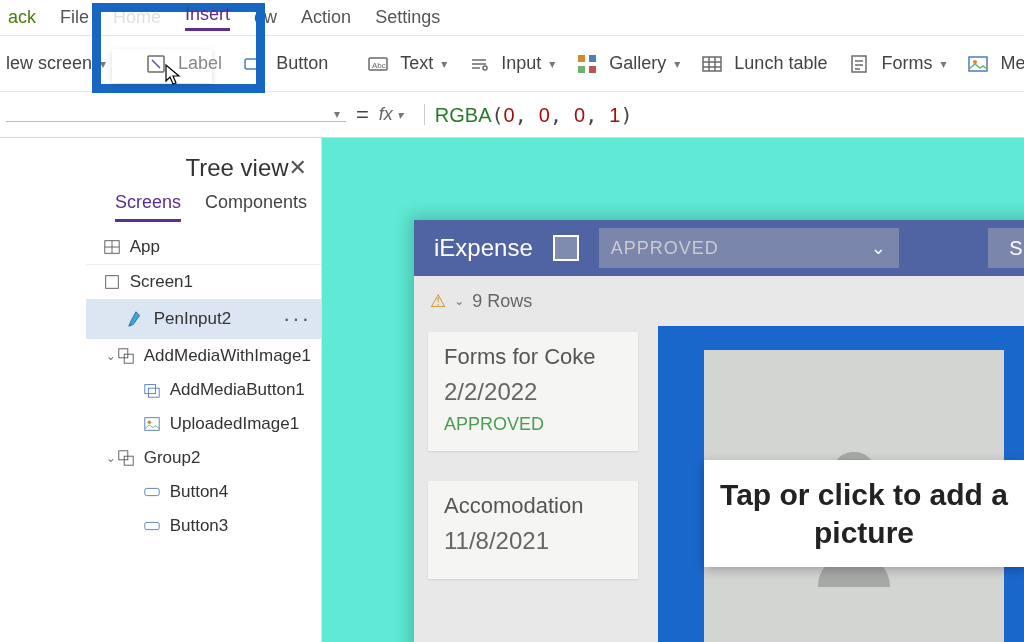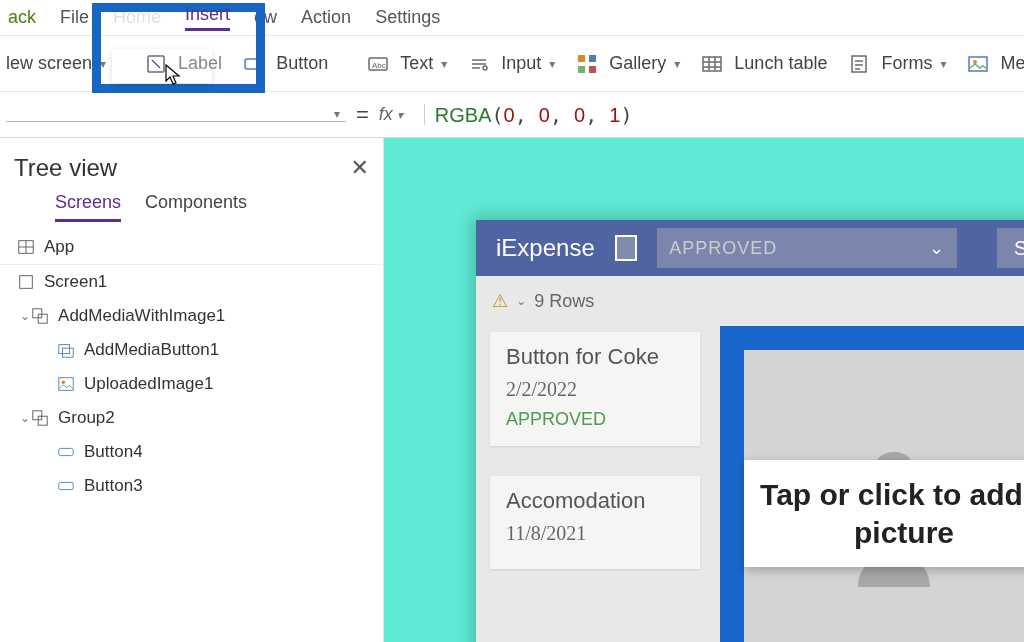--- a/index.html
+++ b/index.html
@@ -28,21 +28,21 @@
 .formulabar .eq { font-size: 22px; }
 .formulabar .fx { font-style: italic; color: #666; width: 46px; border-right: 1px solid #ccc; display: flex; align-items: center; gap: 4px; }
 .formulabar .code { font-family: Consolas, monospace; font-size: 20px; }
 .code .fn { color: #2a7a2a; }
 .code .num { color: #a30e0e; }
 
 
 .main { display: flex; height: calc(642px - 36px - 56px - 46px); }
 
 
-.tree { width: 384px; border-right: 1px solid #e0e0e0; display: flex; flex-direction: column; padding-top: 10px; }
+.tree { width: 322px; border-right: 1px solid #e0e0e0; display: flex; flex-direction: column; padding-top: 10px; align-items: flex-end; }
 .tree-head { display: flex; align-items: center; justify-content: space-between; padding: 6px 14px 10px; }
 .tree-title { font-size: 24px; color: #333; }
 .tree-close { font-size: 22px; color: #555; cursor: pointer; }
 .tree-tabs { display: flex; gap: 24px; padding: 0 14px 8px; font-size: 18px; color: #444; margin-left: 41px; }
 .tree-tabs .active { color: #5b2e91; border-bottom: 3px solid #5b2e91; padding-bottom: 6px; }
 .tree-search { margin: 2px 8px 10px; border: 2px solid #222; display: flex; align-items: center; padding: 8px 10px; gap: 10px; font-size: 18px; color: #666; }
 .tree-search svg { width: 18px; height: 18px; stroke: #666; fill: none; stroke-width: 2; }
 .tree-nodes { font-size: 17px; color: #333; }
 .tree-node { display: flex; align-items: center; padding: 7px 10px; cursor: pointer; }
 .tree-node.selected { background: #dce6f2; }
@@ -58,21 +58,21 @@
 .app-title { font-size: 24px; }
 .app-chk { width: 26px; height: 26px; border: 2px solid #fff; background: #7f8cb0; }
 .app-drop { flex: 0 0 300px; background: #7a86ab; color: #ccc; display: flex; align-items: center; justify-content: space-between; padding: 0 12px; height: 40px; font-size: 18px; letter-spacing: 1px; }
 .app-s { width: 56px; height: 40px; background: #7a86ab; color: #fff; display: flex; align-items: center; justify-content: center; font-size: 20px; }
 .warn-row { display: flex; align-items: center; gap: 8px; padding: 14px 16px; color: #666; font-size: 18px; }
 .warn-row .warn { color: #c88d1a; }
 .content-row { display: flex; gap: 20px; padding: 0 14px; }
 .cards { flex: 0 0 210px; display: flex; flex-direction: column; gap: 30px; padding-top: 6px; }
 .card { background: #f5f5f3; box-shadow: 0 1px 2px rgba(0,0,0,0.1); padding: 12px 16px 16px; }
 .card .c-title { font-size: 22px; color: #555; margin-bottom: 8px; white-space: nowrap; overflow: hidden; }
-.card .c-date { font-size: 20px; color: #666; margin-bottom: 8px; font-family: Liberation Serif, serif; }
+.card .c-date { font-size: 24px; color: #666; margin-bottom: 8px; }
 .card .c-status { font-size: 18px; color: #4c9c52; }
 .blue-panel { flex: 1; background: #1a67cc; padding: 24px; }
 .pic-slot { width: 300px; height: 330px; background: #d3d5d3; margin: 0 auto; position: relative; }
 .pic-bg-shape { position: absolute; inset: 0; display: flex; align-items: center; justify-content: center; }
 .pic-bg-shape svg { width: 60%; height: 60%; fill: #a7a9a7; }
 .pic-label-strip { position: absolute; left: 0; right: -20px; top: 110px; background: #fff; padding: 16px 12px; font-size: 30px; font-weight: 600; color: #222; text-align: center; line-height: 1.25; box-shadow: 0 3px 10px rgba(0,0,0,0.25); }
 </style>
 </head>
 <body>
 
@@ -218,20 +218,30 @@
         <span>App</span>
       </div>
       <div class="tree-node" style="border-top:1px solid #eee">
         <span class="spacer" style="width:6px"></span>
         <span class="ti">
             <svg viewBox="0 0 20 20" stroke="#555" fill="none">
               <rect x="3" y="3" width="14" height="14"></rect>
             </svg>
           </span>
         <span>Screen1</span>
+      </div>
+      <div class="tree-node selected">
+        <span class="spacer" style="width:30px"></span>
+        <span class="ti">
+            <svg viewBox="0 0 20 20">
+              <path d="M10 2l4 4-7 10-5 2 2-5z" fill="#3aa9d4" stroke="#1e6e8c"></path>
+            </svg>
+          </span>
+        <span>PenInput2</span>
+        <span class="more">···</span>
       </div>
       <div class="tree-node">
         <span class="spacer" style="width:10px"></span>
           <span class="chev">⌄</span>
         <span class="ti">
             <svg viewBox="0 0 20 20" stroke="#555" fill="none">
               <rect x="2" y="2" width="10" height="10"></rect>
               <rect x="8" y="8" width="10" height="10"></rect>
             </svg>
           </span>
@@ -303,21 +313,21 @@
         <div class="app-s">S</div>
       </div>
       <div class="warn-row">
         <span class="warn">⚠</span>
         <span class="chev">⌄</span>
         <span>9 Rows</span>
       </div>
       <div class="content-row">
         <div class="cards">
           <div class="card">
-            <div class="c-title">Button for Coke</div>
+            <div class="c-title">Forms for Coke</div>
             <div class="c-date">2/2/2022</div>
             <div class="c-status">APPROVED</div>
           </div>
           <div class="card">
             <div class="c-title">Accomodation</div>
             <div class="c-date">11/8/2021</div>
           </div>
         </div>
         <div class="blue-panel">
           <div class="pic-slot">

